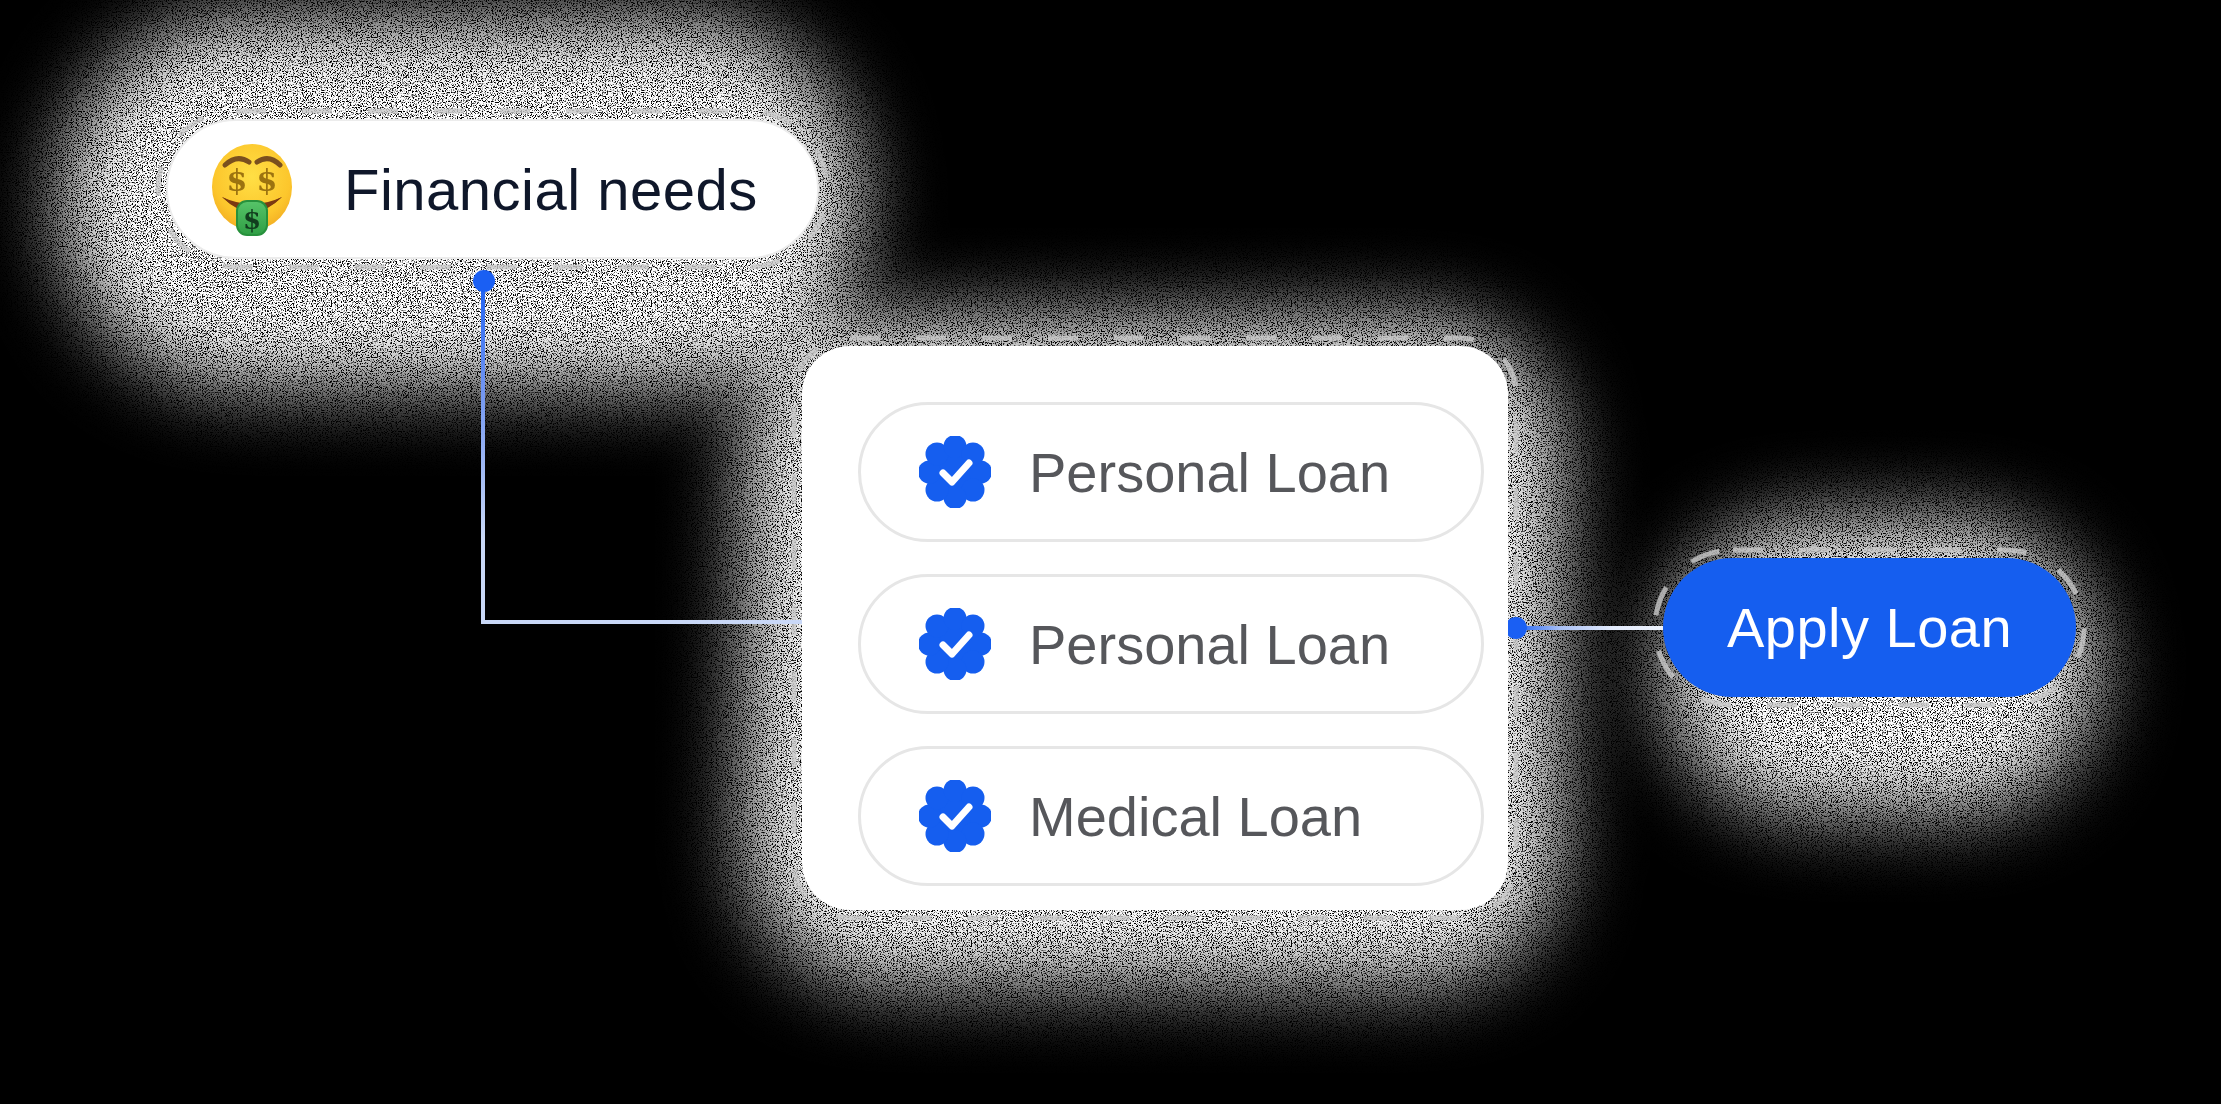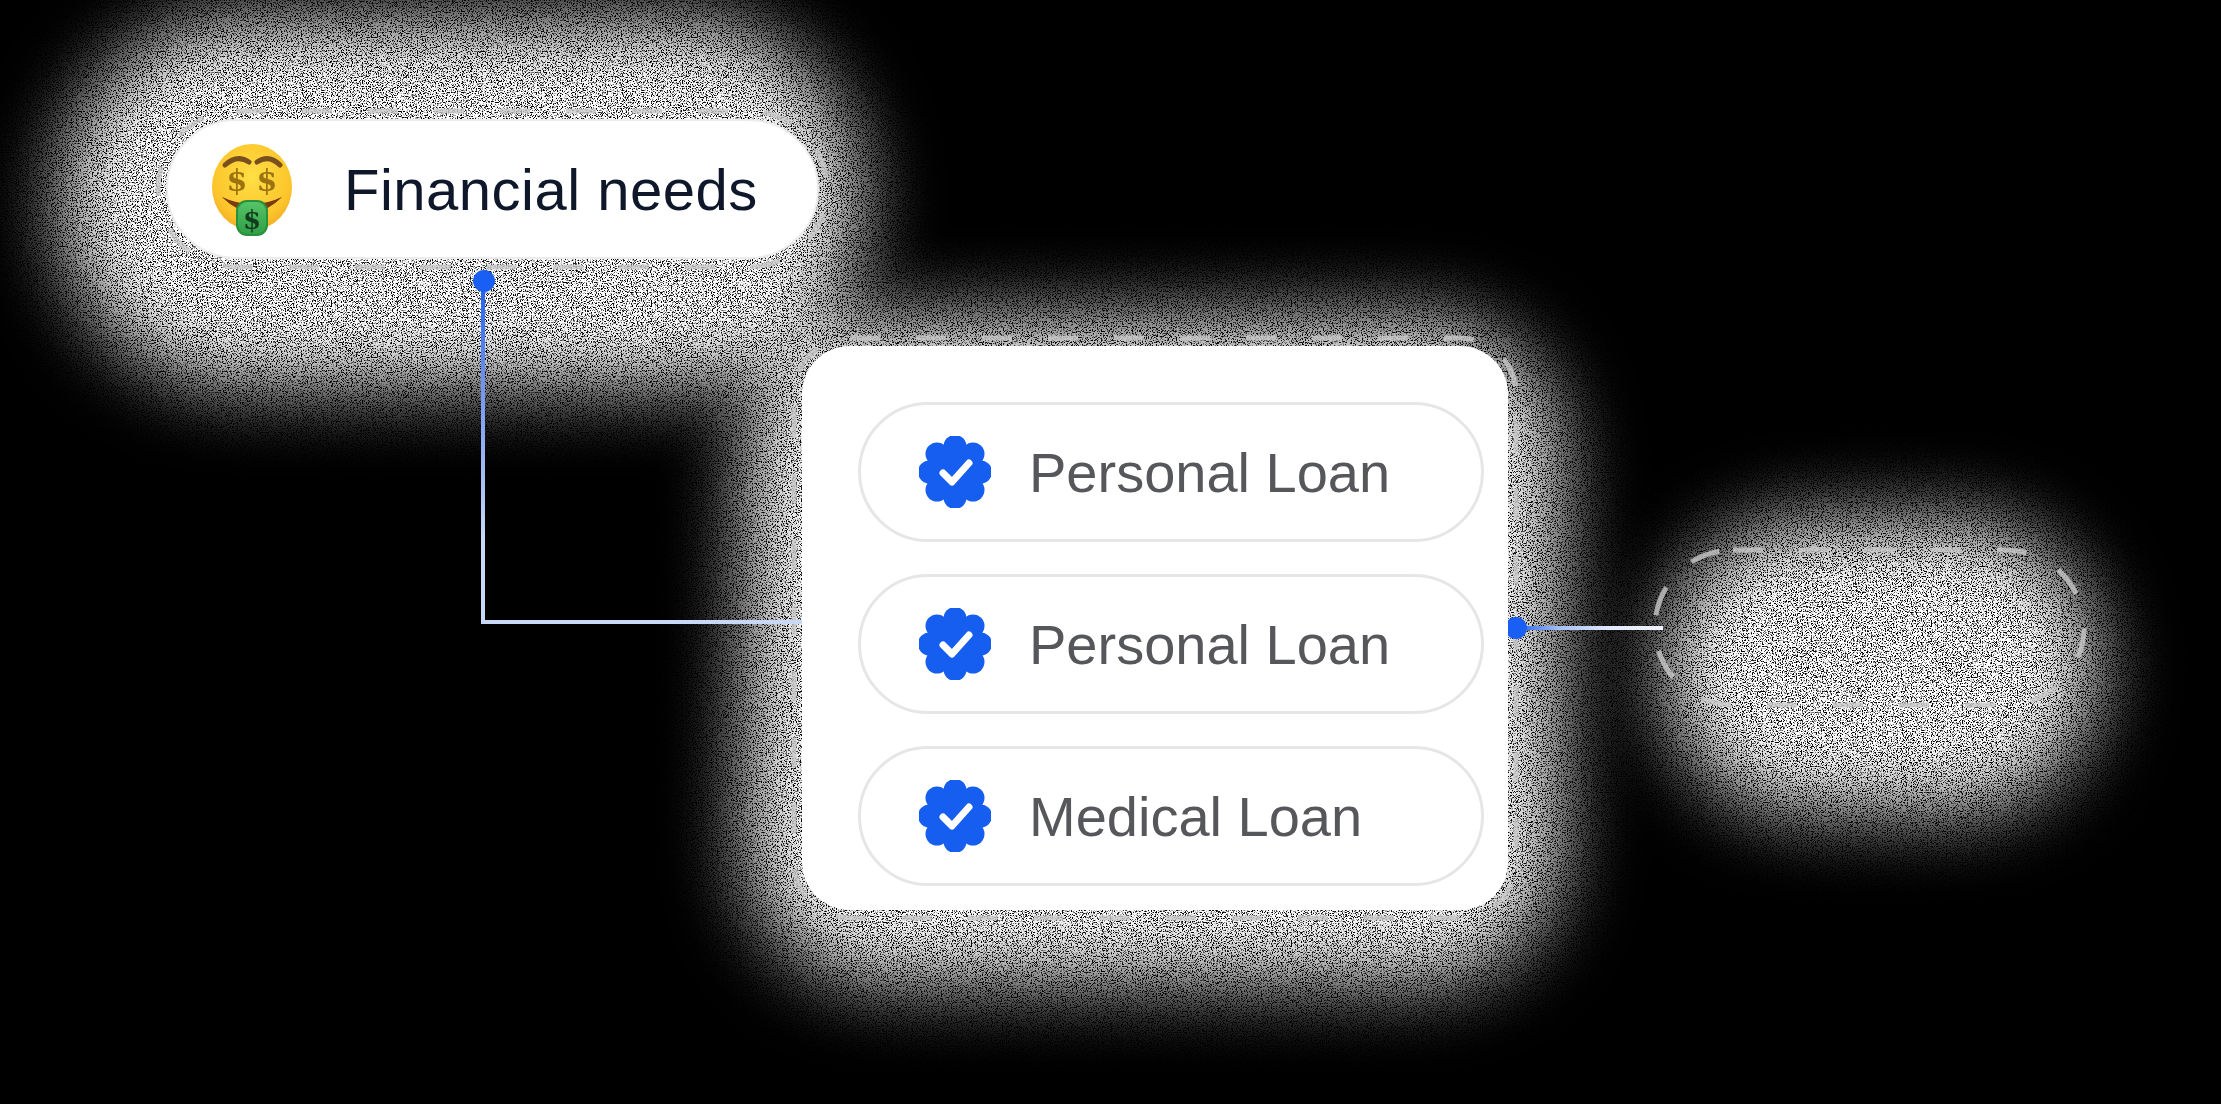--- a/index.html
+++ b/index.html
@@ -167,14 +167,17 @@
           <circle cx="36" cy="10.5" r="11.5"></circle>
             <circle cx="54" cy="18" r="11.5"></circle>
         </g>
         <path d="M24 37 L33 46 L50 27" fill="none" stroke="#ffffff" stroke-width="7" stroke-linecap="round" stroke-linejoin="round"></path>
       </svg>
       <span class="lbl">Medical Loan</span>
     </div>
 
   </div>
 
+  <div class="apply-btn">
+    <span class="lbl">Apply Loan</span>
+  </div>
 
 </div>
 
 </body></html>

